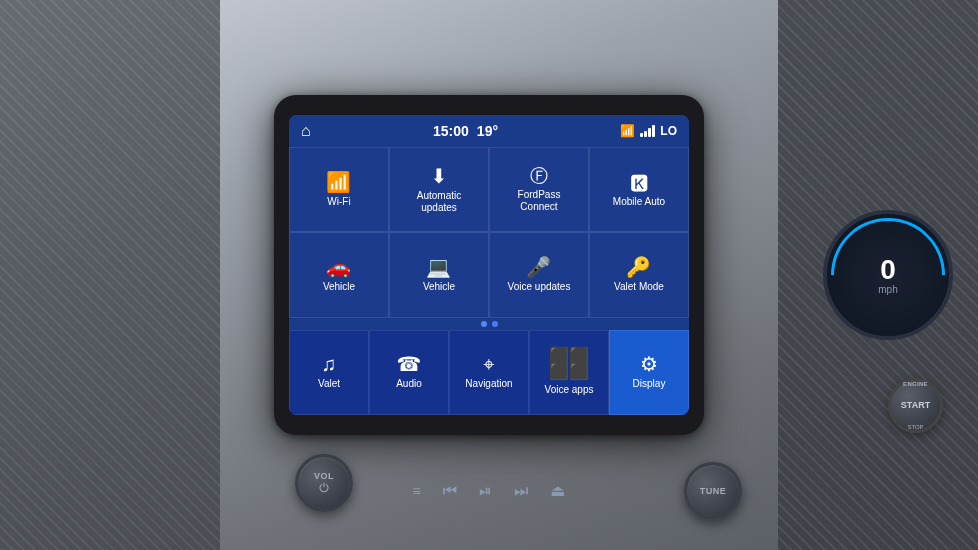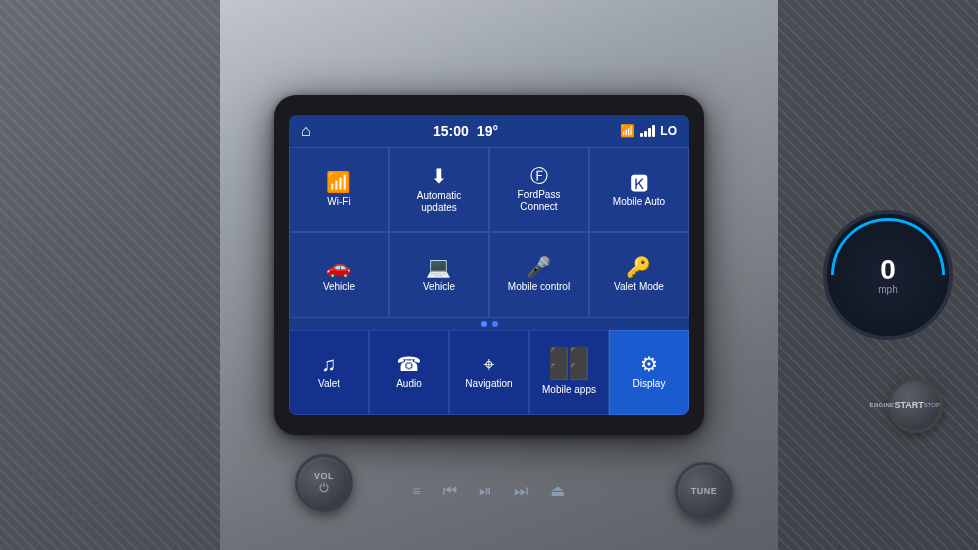--- a/index.html
+++ b/index.html
@@ -188,21 +188,21 @@
     
     .knob-container-left {
       position: absolute;
       bottom: 38px;
       left: 295px;
     }
 
     .knob-container-right {
       position: absolute;
       bottom: 30px;
-      right: 245px;
+      right: 236px;
     }
 
     .knob {
       width: 58px;
       height: 58px;
       border-radius: 50%;
       background: radial-gradient(circle at 35% 35%, #5a5e66, #2a2e36);
       border: 3px solid #3a3e46;
       box-shadow: 0 4px 12px rgba(0,0,0,0.5), inset 0 1px 3px rgba(255,255,255,0.1);
       display: flex;
@@ -302,23 +302,23 @@
       margin-top: 75px;
     }
 
     .engine-btn {
       width: 55px;
       height: 55px;
       border-radius: 50%;
       background: radial-gradient(circle at 35% 30%, #5a5e66, #2a2e36);
       border: 3px solid #444;
       display: flex;
-      flex-direction: row;
-      align-items: center;
-      justify-content: flex-end;
+      flex-direction: column;
+      align-items: center;
+      justify-content: space-between;
       cursor: pointer;
       box-shadow: 0 3px 10px rgba(0,0,0,0.4);
     }
 
     .engine-label-top {
       color: #aab;
       font-size: 6px;
       font-weight: 700;
       letter-spacing: 0.3px;
     }
@@ -401,21 +401,21 @@
           <div class="grid-cell">
             <span class="cell-icon">🚗</span>
             <span class="cell-label">Vehicle</span>
           </div>
           <div class="grid-cell">
             <span class="cell-icon">💻</span>
             <span class="cell-label">Vehicle</span>
           </div>
           <div class="grid-cell">
             <span class="cell-icon">🎤</span>
-            <span class="cell-label">Mobile control</span>
+            <span class="cell-label">Voice updates</span>
           </div>
           <div class="grid-cell">
             <span class="cell-icon">🔑</span>
             <span class="cell-label">Valet Mode</span>
           </div>
         </div>
 
         <div class="pagination">
           <div class="dot active"></div>
           <div class="dot"></div>
@@ -429,21 +429,21 @@
           <div class="grid-cell" style="background:rgba(20,50,140,0.9);">
             <span class="cell-icon">☎</span>
             <span class="cell-label">Audio</span>
           </div>
           <div class="grid-cell" style="background:rgba(20,50,140,0.9);">
             <span class="cell-icon">⌖</span>
             <span class="cell-label">Navigation</span>
           </div>
           <div class="grid-cell" style="background:rgba(20,50,140,0.9);">
             <span class="cell-icon" style="font-size:16px;">⬛⬛<br>⬛⬛</span>
-            <span class="cell-label">Mobile apps</span>
+            <span class="cell-label">Voice apps</span>
           </div>
           <div class="grid-cell active-bottom">
             <span class="cell-icon">⚙</span>
             <span class="cell-label">Display</span>
           </div>
         </div>
 
       </div>
     </div>
   </div>

